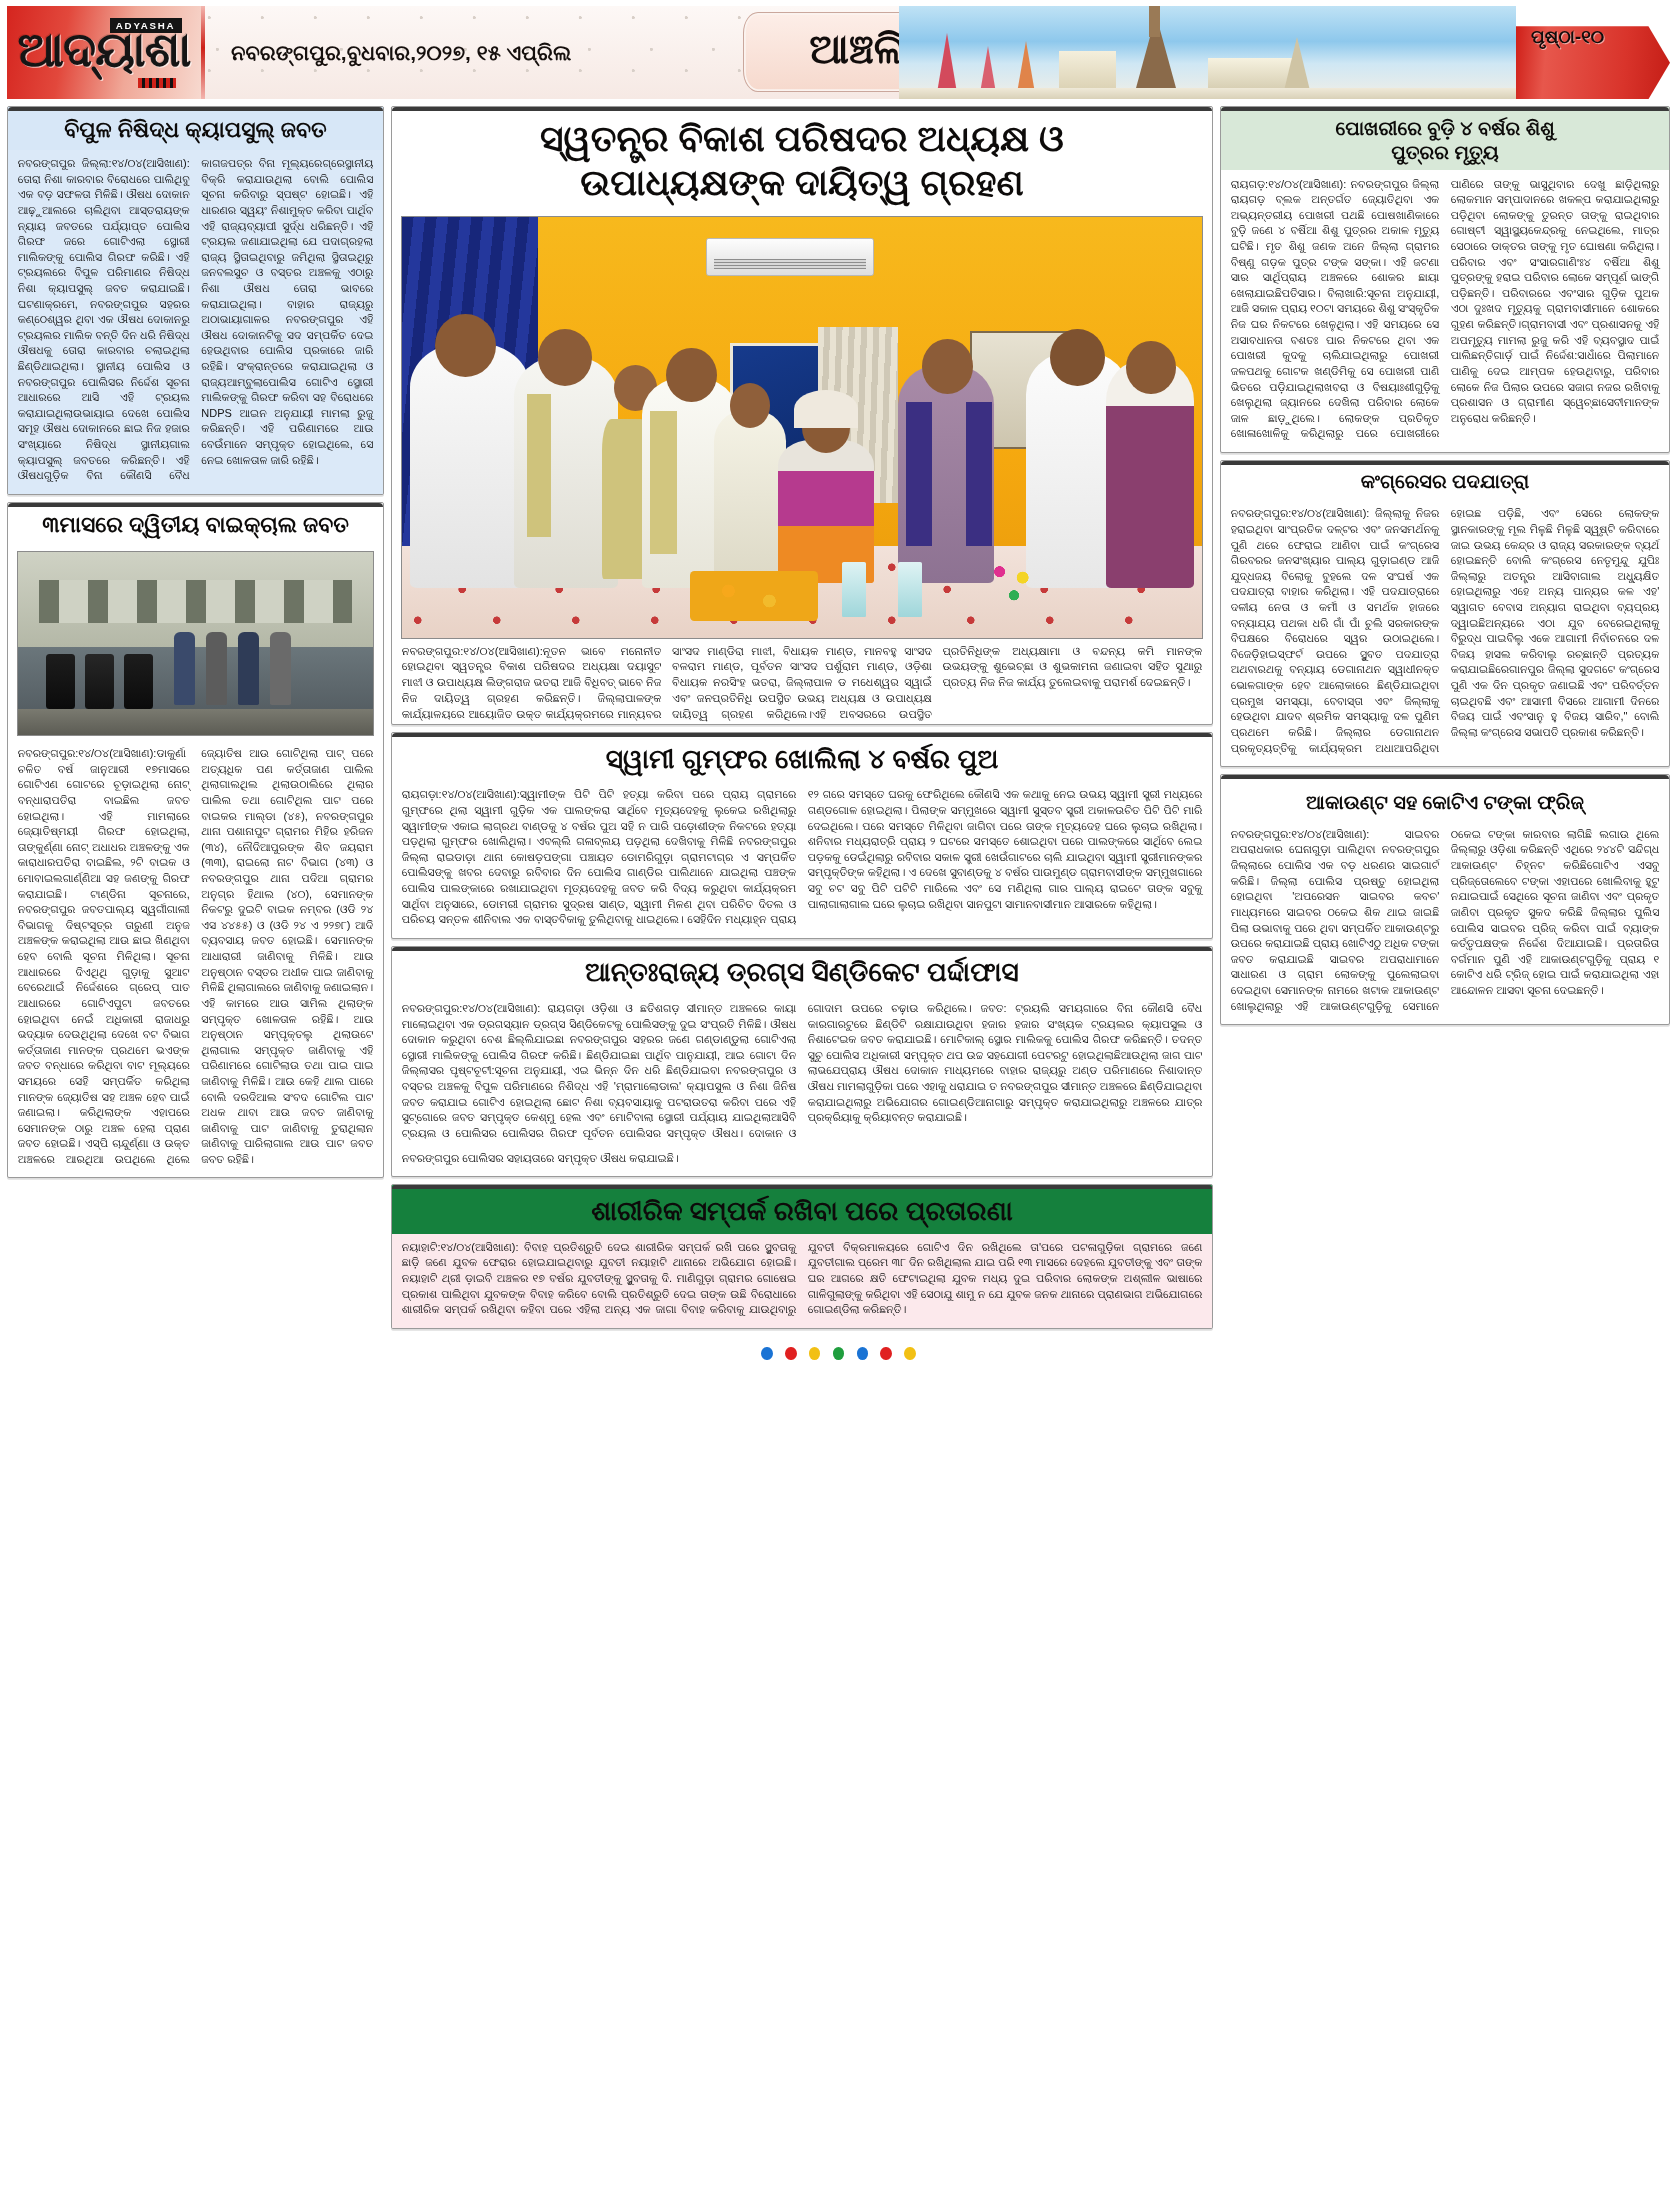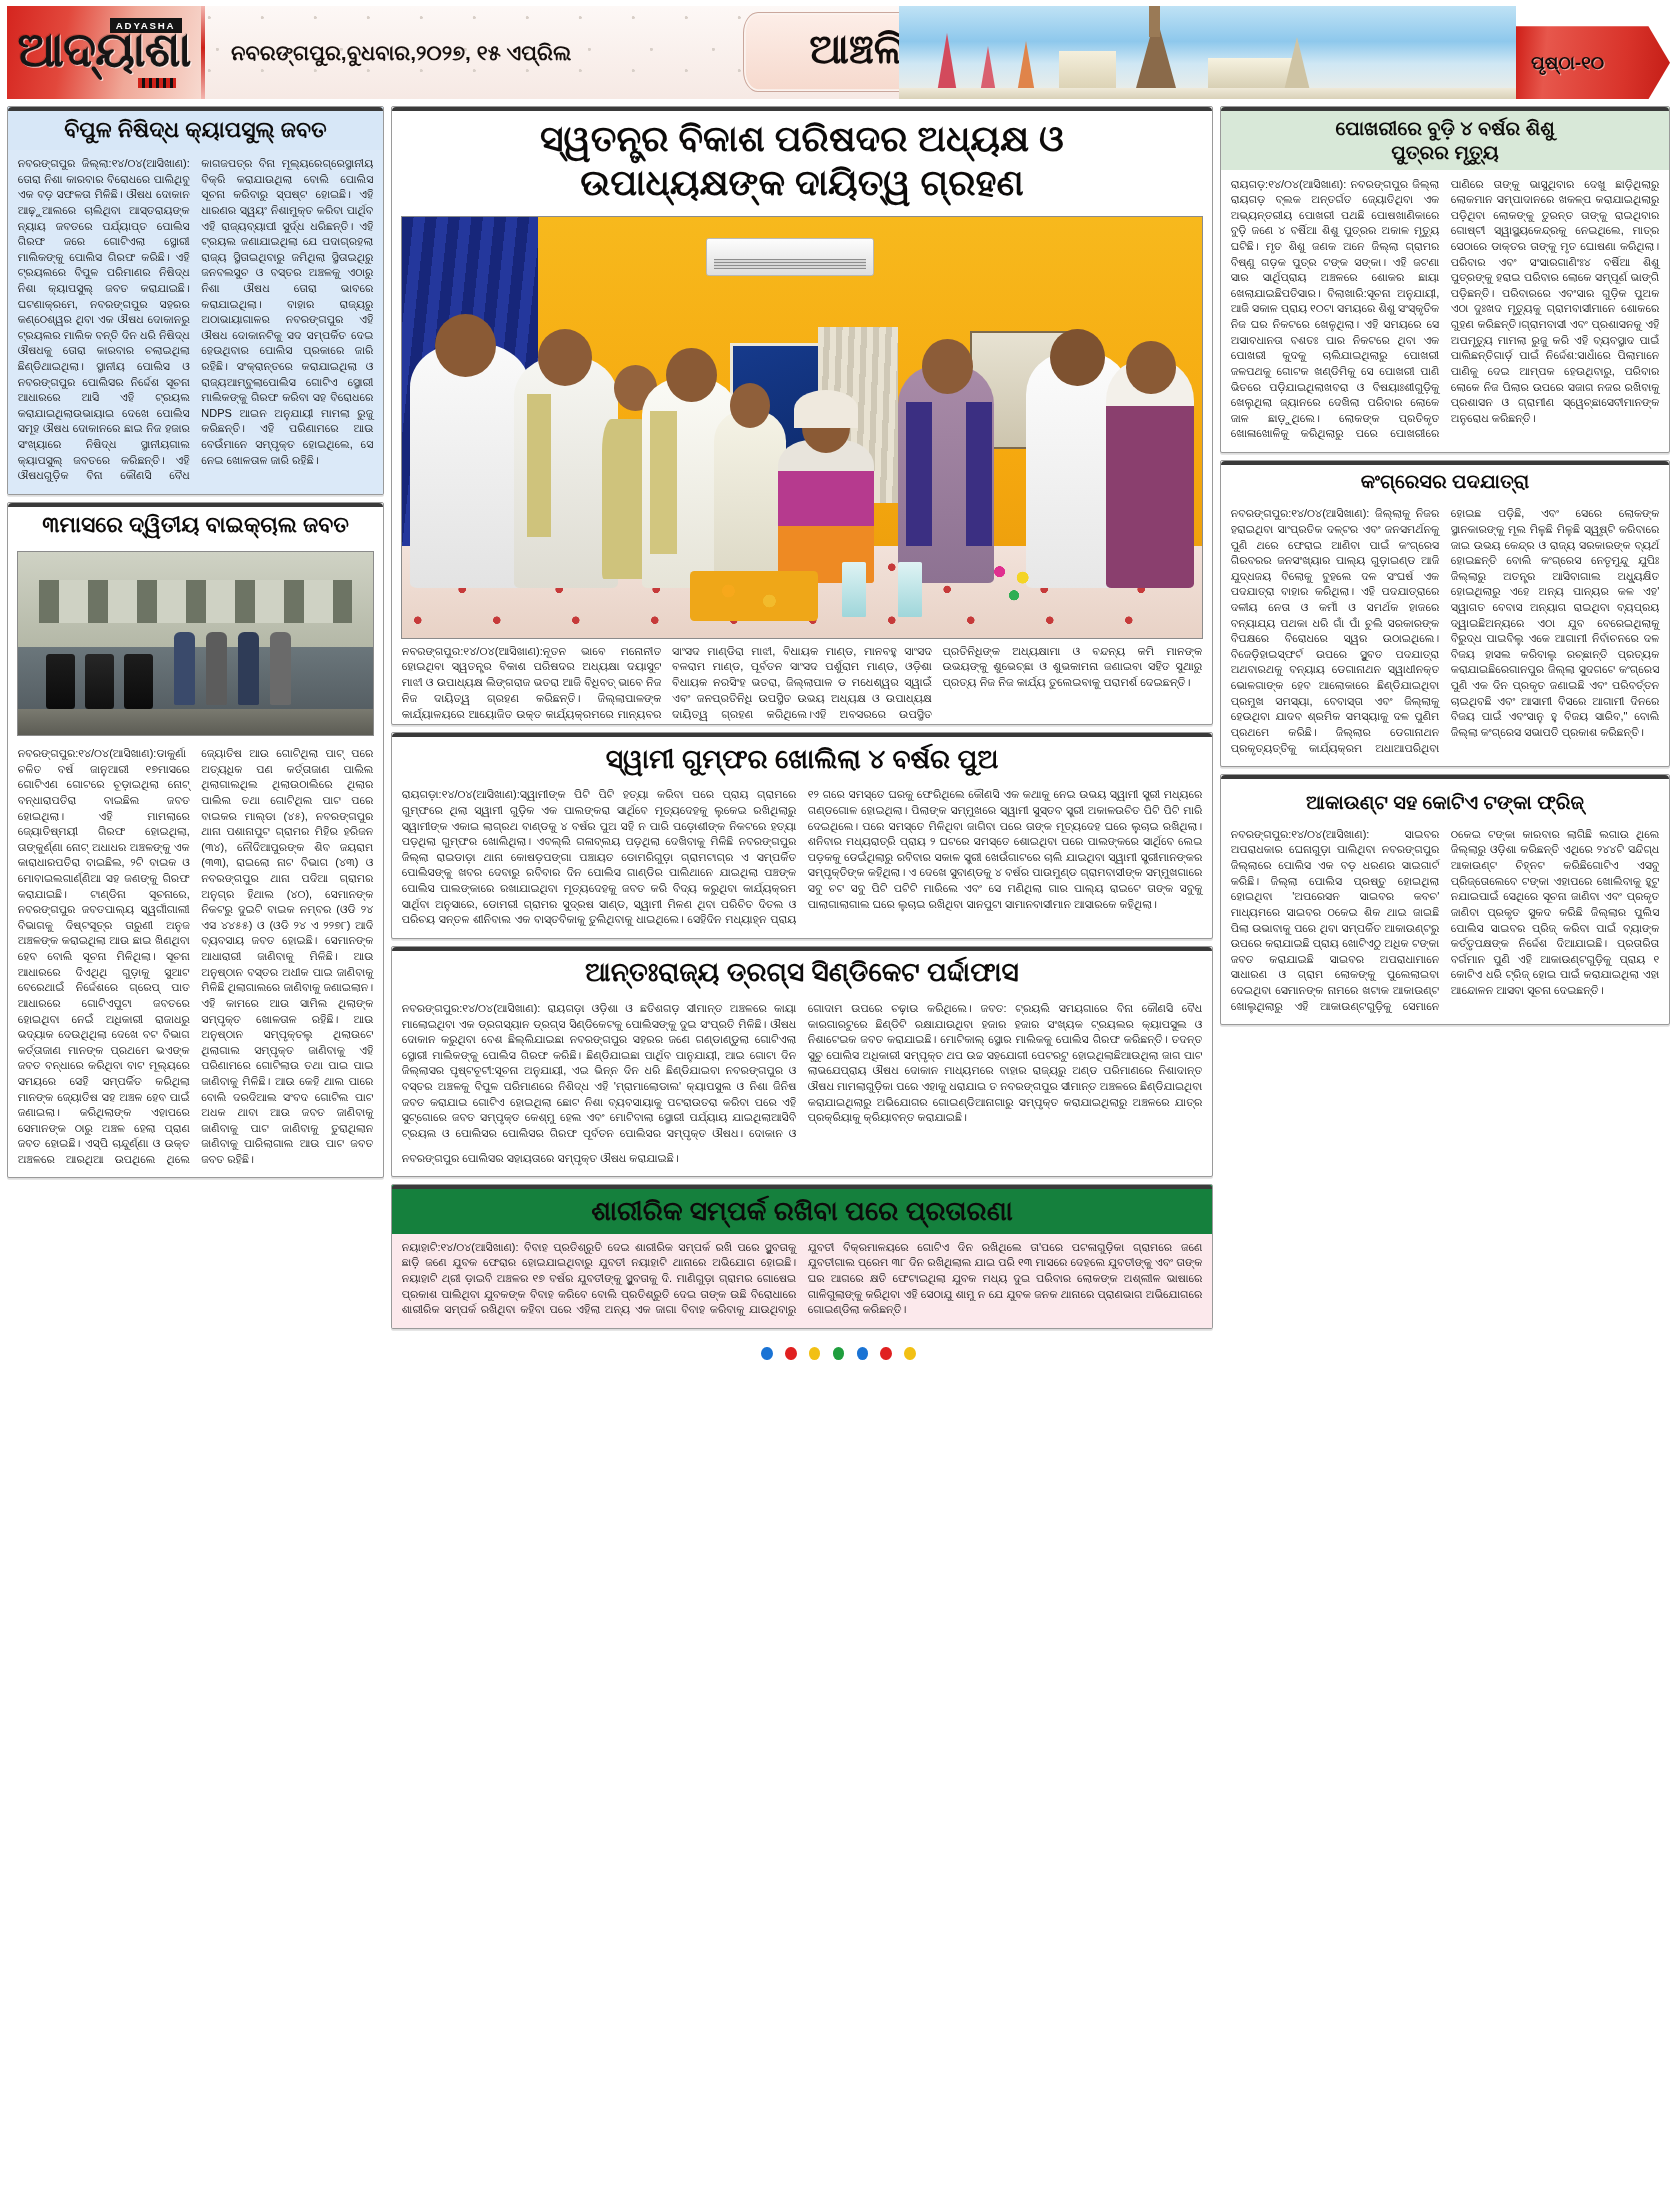--- a/index.html
+++ b/index.html
@@ -113,21 +113,21 @@
     background:
       linear-gradient(180deg,#bfe2f5 0%, #8ec8ec 38%, #cfe7f4 62%, #f2efe6 100%);
     position: relative;
     overflow: hidden;
   }
   .pagebadge {
     flex: 0 0 154px;
     background: linear-gradient(95deg,#cf1f18 0%, #e7574c 20%, #d9342b 70%, #c41d16 100%);
     clip-path: polygon(0 0, 86% 0, 100% 50%, 86% 100%, 0 100%);
     display: flex;
-    align-items: center;
+    align-items: flex-start;
     justify-content: flex-start;
     padding-left: 15px;
     margin-top: 20px;
   }
   .pagebadge span {
     font-size: 18.5px;
     font-weight: bold;
     color: #120c0b;
     text-shadow: 0.9px 0.9px 0 #ffffff88;
   }

